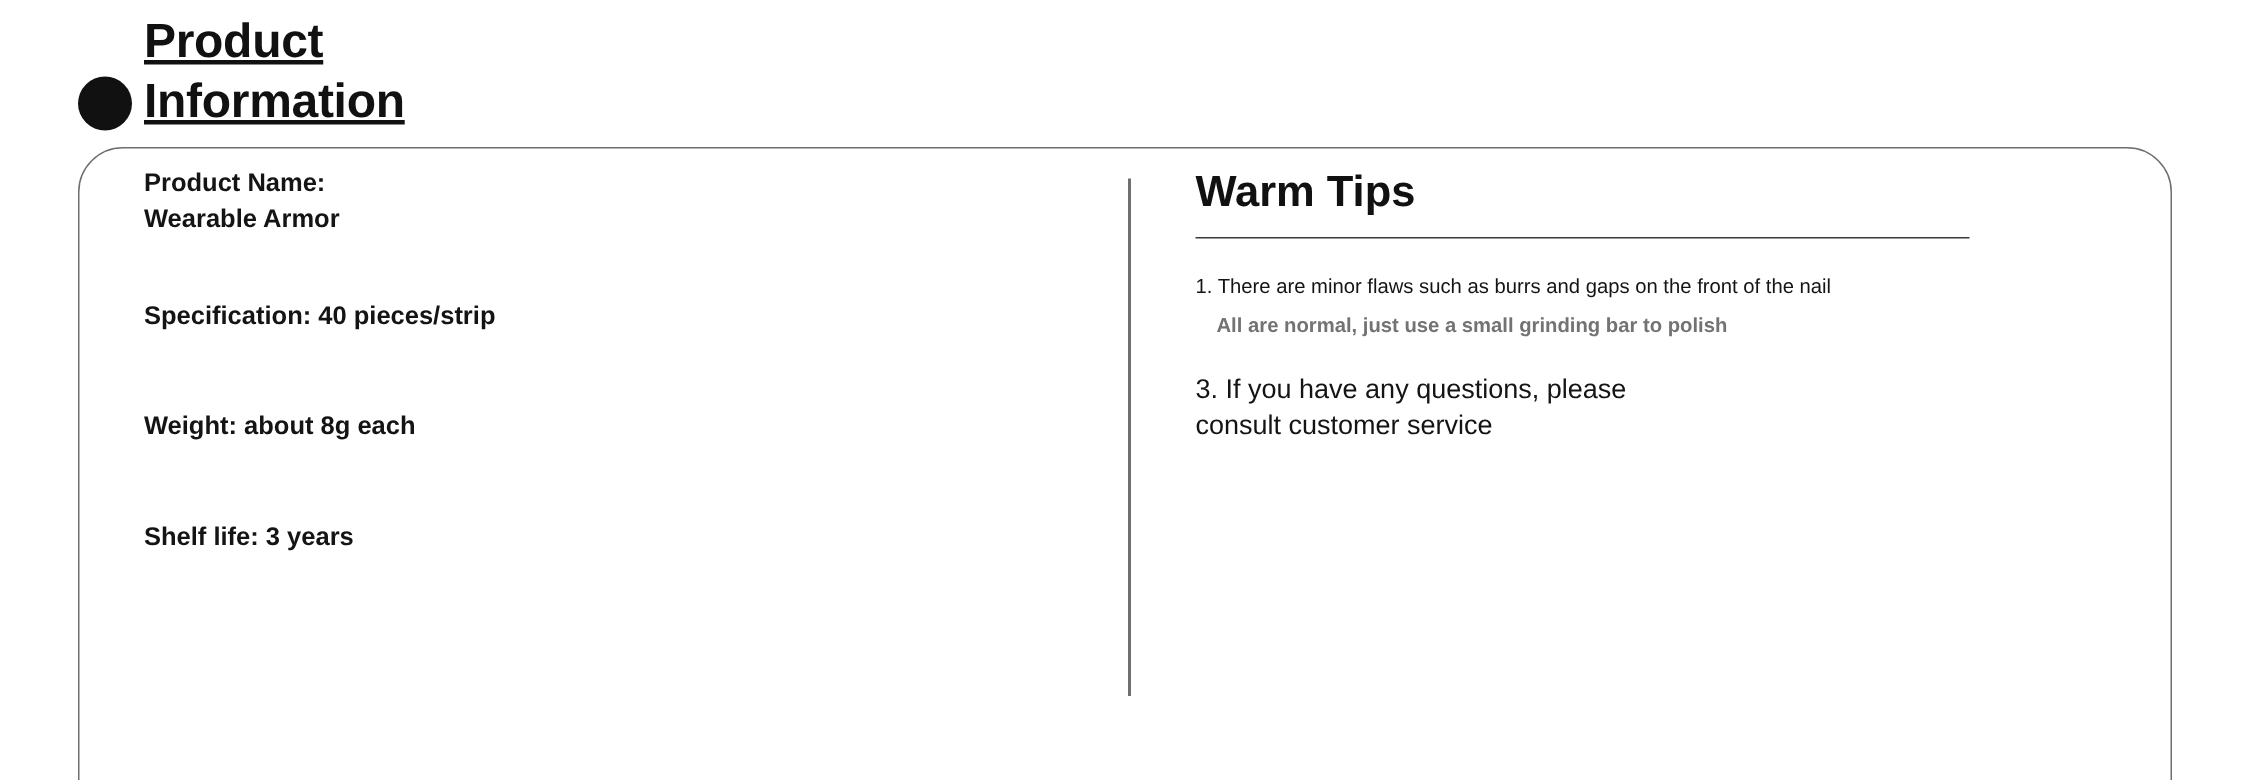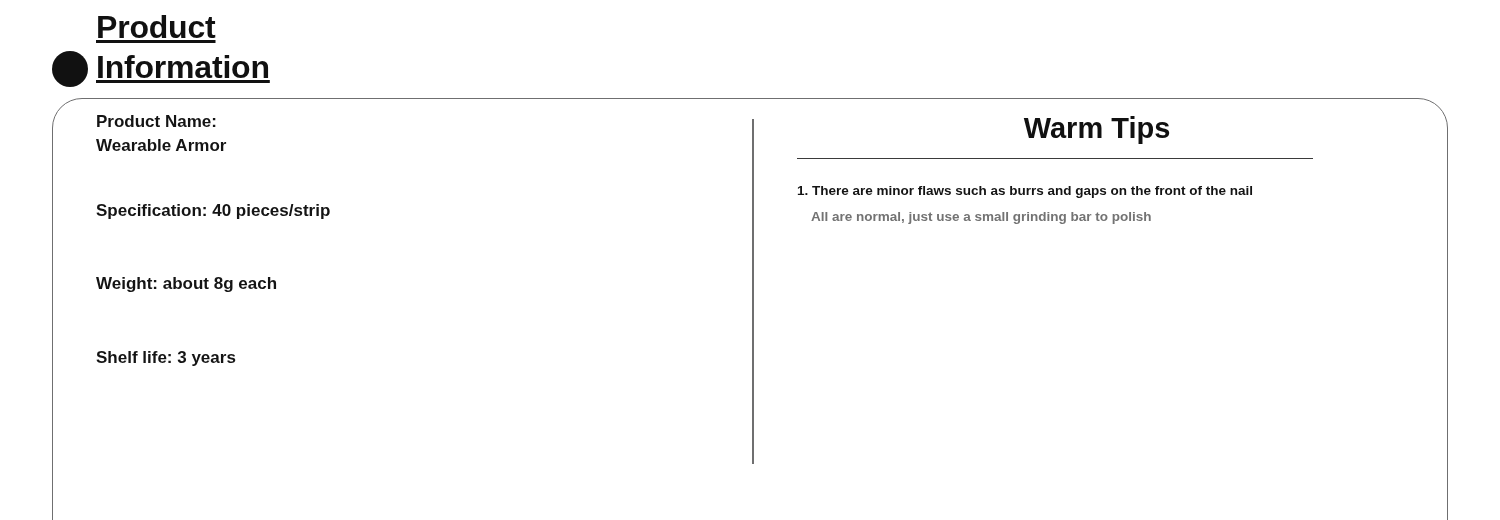--- a/index.html
+++ b/index.html
@@ -95,30 +95,29 @@
     left: 744px;
     top: 12px;
     width: 600px;
   }
   .tips-title {
     font-size: 29px;
     font-weight: bold;
     color: #111111;
     line-height: 1.2;
     margin: 0 0 12px 0;
-    text-align: center;
   }
   .tips-rule {
     width: 516px;
     height: 1.4px;
     background: #3a3a3a;
     margin-bottom: 23px;
   }
   .tip {
-    font-weight: bold;
+    font-weight: normal;
     color: #141414;
     line-height: 1.32;
     white-space: pre-line;
   }
   .tip-1 {
     font-size: 13.5px;
     margin-bottom: 9px;
   }
   .tip-1-sub {
     font-size: 13.5px;
@@ -160,16 +159,18 @@
       <div class="spec-item mid">Specification: 40 pieces/strip</div>
       <div class="spec-item mid">Weight: about 8g each</div>
       <div class="spec-item">Shelf life: 3 years</div>
     </div>
 
     <div class="right-col">
       <div class="tips-title">Warm Tips</div>
       <div class="tips-rule"></div>
       <div class="tip tip-1">1. There are minor flaws such as burrs and gaps on the front of the nail</div>
       <div class="tip-1-sub">All are normal, just use a small grinding bar to polish</div>
+      <div class="tip tip-3">3. If you have any questions, please
+consult customer service</div>
     </div>
 
   </div>
 </div>
 
 </body></html>

